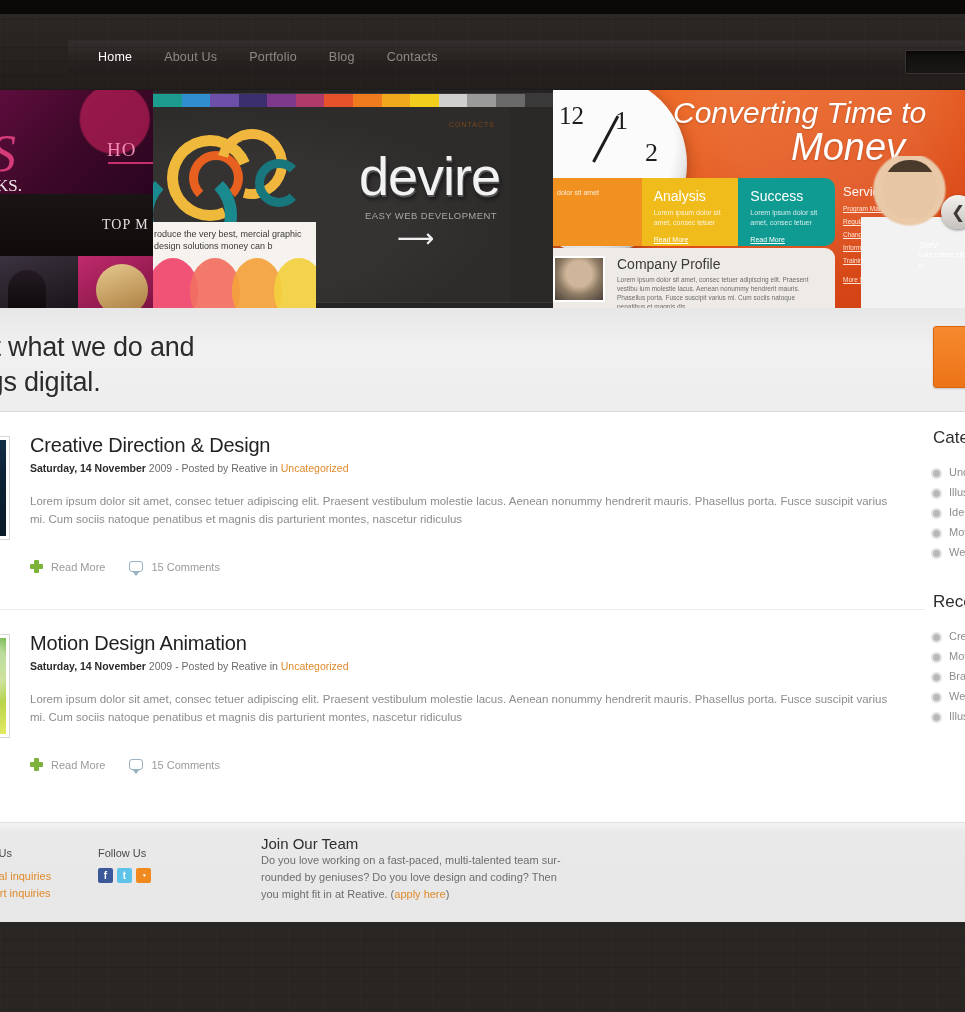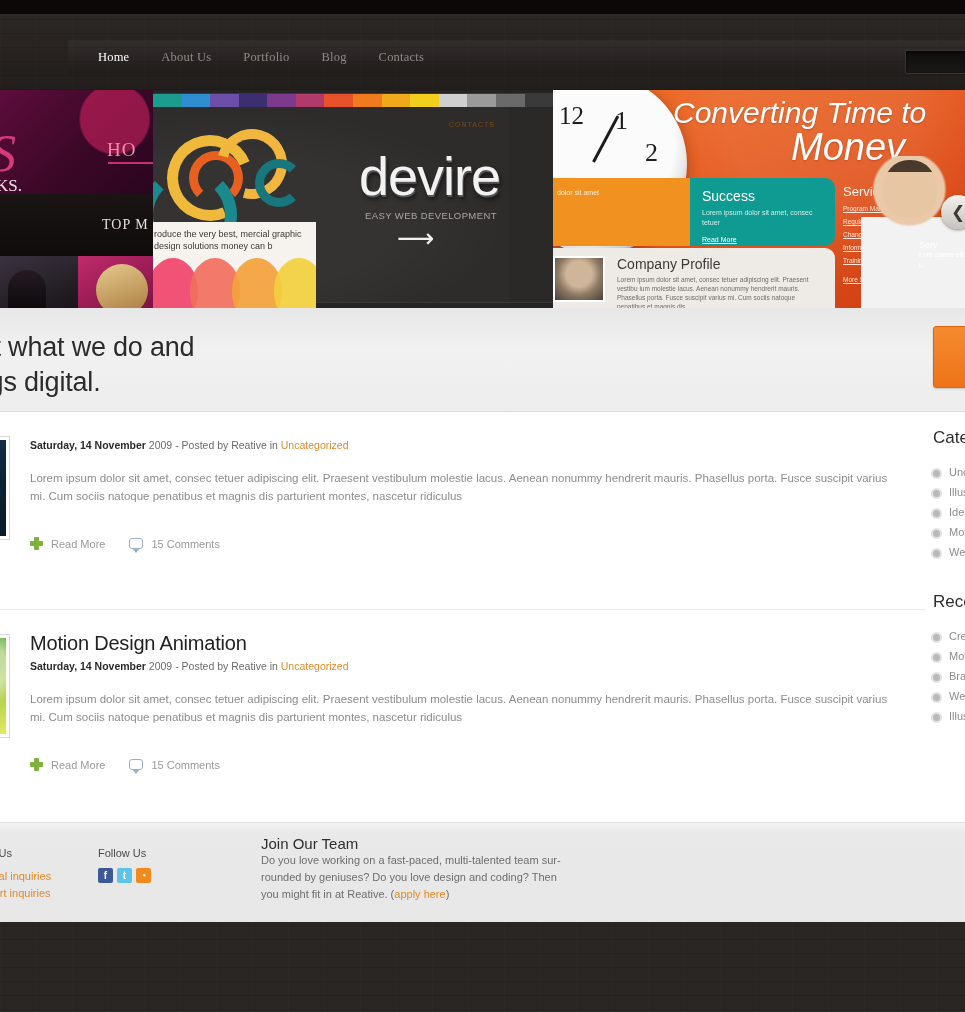--- a/index.html
+++ b/index.html
@@ -34,21 +34,20 @@
     color:#8a8480; font-size:17px; font-weight:bold;
   }
   .navbar{
     position:absolute;
     left:68px; top:26px;
     height:34px;
     width:897px;
     background:linear-gradient(180deg, rgba(255,255,255,.045) 0%, rgba(255,255,255,.015) 48%, rgba(0,0,0,.10) 100%);
     border-top:1px solid rgba(255,255,255,.05);
     border-bottom:1px solid rgba(0,0,0,.28);
-    font-family:Liberation Serif, serif;
   }
   .nav{
     display:flex; align-items:center; height:100%;
     padding-left:14px;
   }
   .nav-item{
     padding:0 16px;
     font-size:12.5px;
     color:#8e8986;
     letter-spacing:.2px;
@@ -507,20 +506,25 @@
       <div class="s3-num s3-n3">3</div>
       <div class="s3-thu">THU  1</div>
 
       <div class="s3-h1">Converting Time to</div>
       <div class="s3-h2">Money</div>
 
       <div class="s3-cards">
         <div class="s3-c1">
           <p>dolor sit amet</p>
         </div>
+        <div class="s3-c2">
+          <h6>Analysis</h6>
+          <p>Lorem ipsum dolor sit amet, consec tetuer</p>
+          <a>Read More</a>
+        </div>
         <div class="s3-c3">
           <h6>Success</h6>
           <p>Lorem ipsum dolor sit amet, consec tetuer</p>
           <a>Read More</a>
         </div>
       </div>
 
       <div class="s3-profile">
         <div class="s3-avatar"></div>
         <h6>Company Profile</h6>
@@ -558,20 +562,21 @@
   <div class="tagline-btn"></div>
 </div>
 
 <div class="main">
   <div class="content">
 
     <article class="post">
       <div class="thumb thumb-1">
           <i></i>
         </div>
+      <h3>Creative Direction &amp; Design</h3>
       <div class="meta">
         <b>Saturday, 14 November</b><span> 2009 - Posted by Reative in </span><a>Uncategorized</a>
       </div>
       <p class="excerpt">Lorem ipsum dolor sit amet, consec tetuer adipiscing elit. Praesent vestibulum molestie lacus. Aenean nonummy hendrerit mauris. Phasellus porta. Fusce suscipit varius mi. Cum sociis natoque penatibus et magnis dis parturient montes, nascetur ridiculus</p>
       <div class="actions">
         <div class="action">
           <span class="ico-plus"></span>
           <span>Read More</span>
         </div>
         <div class="action">

